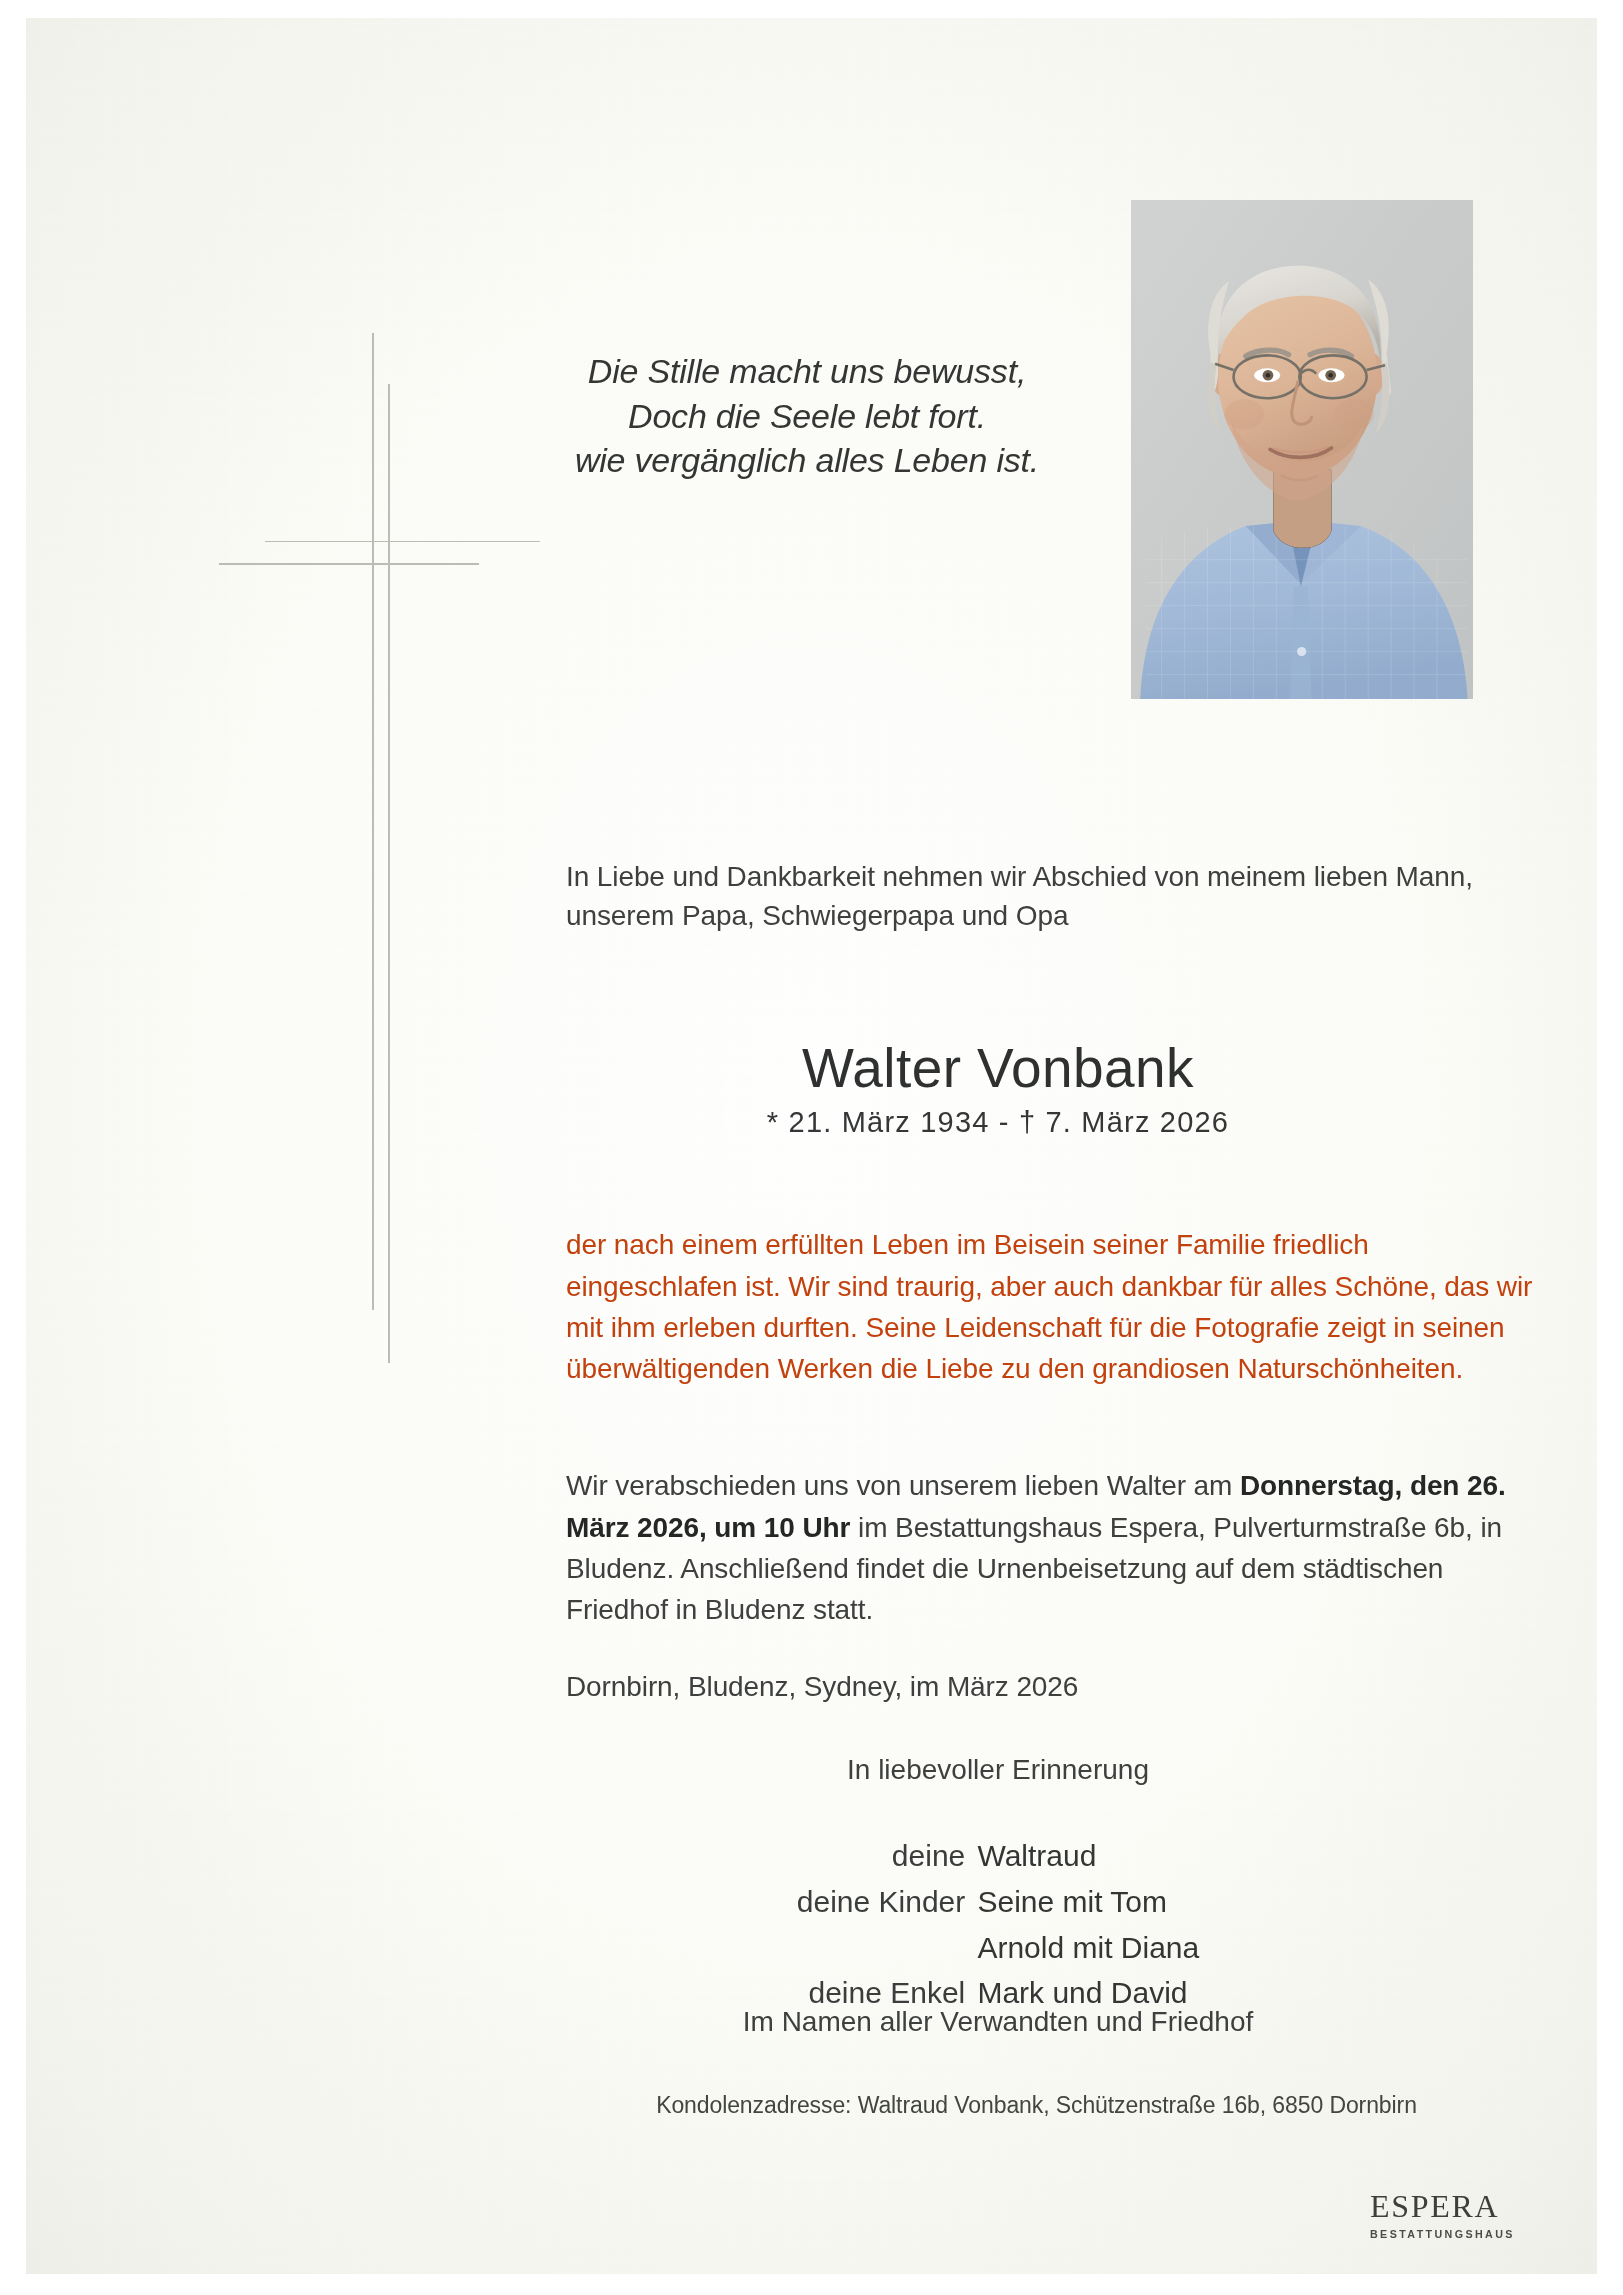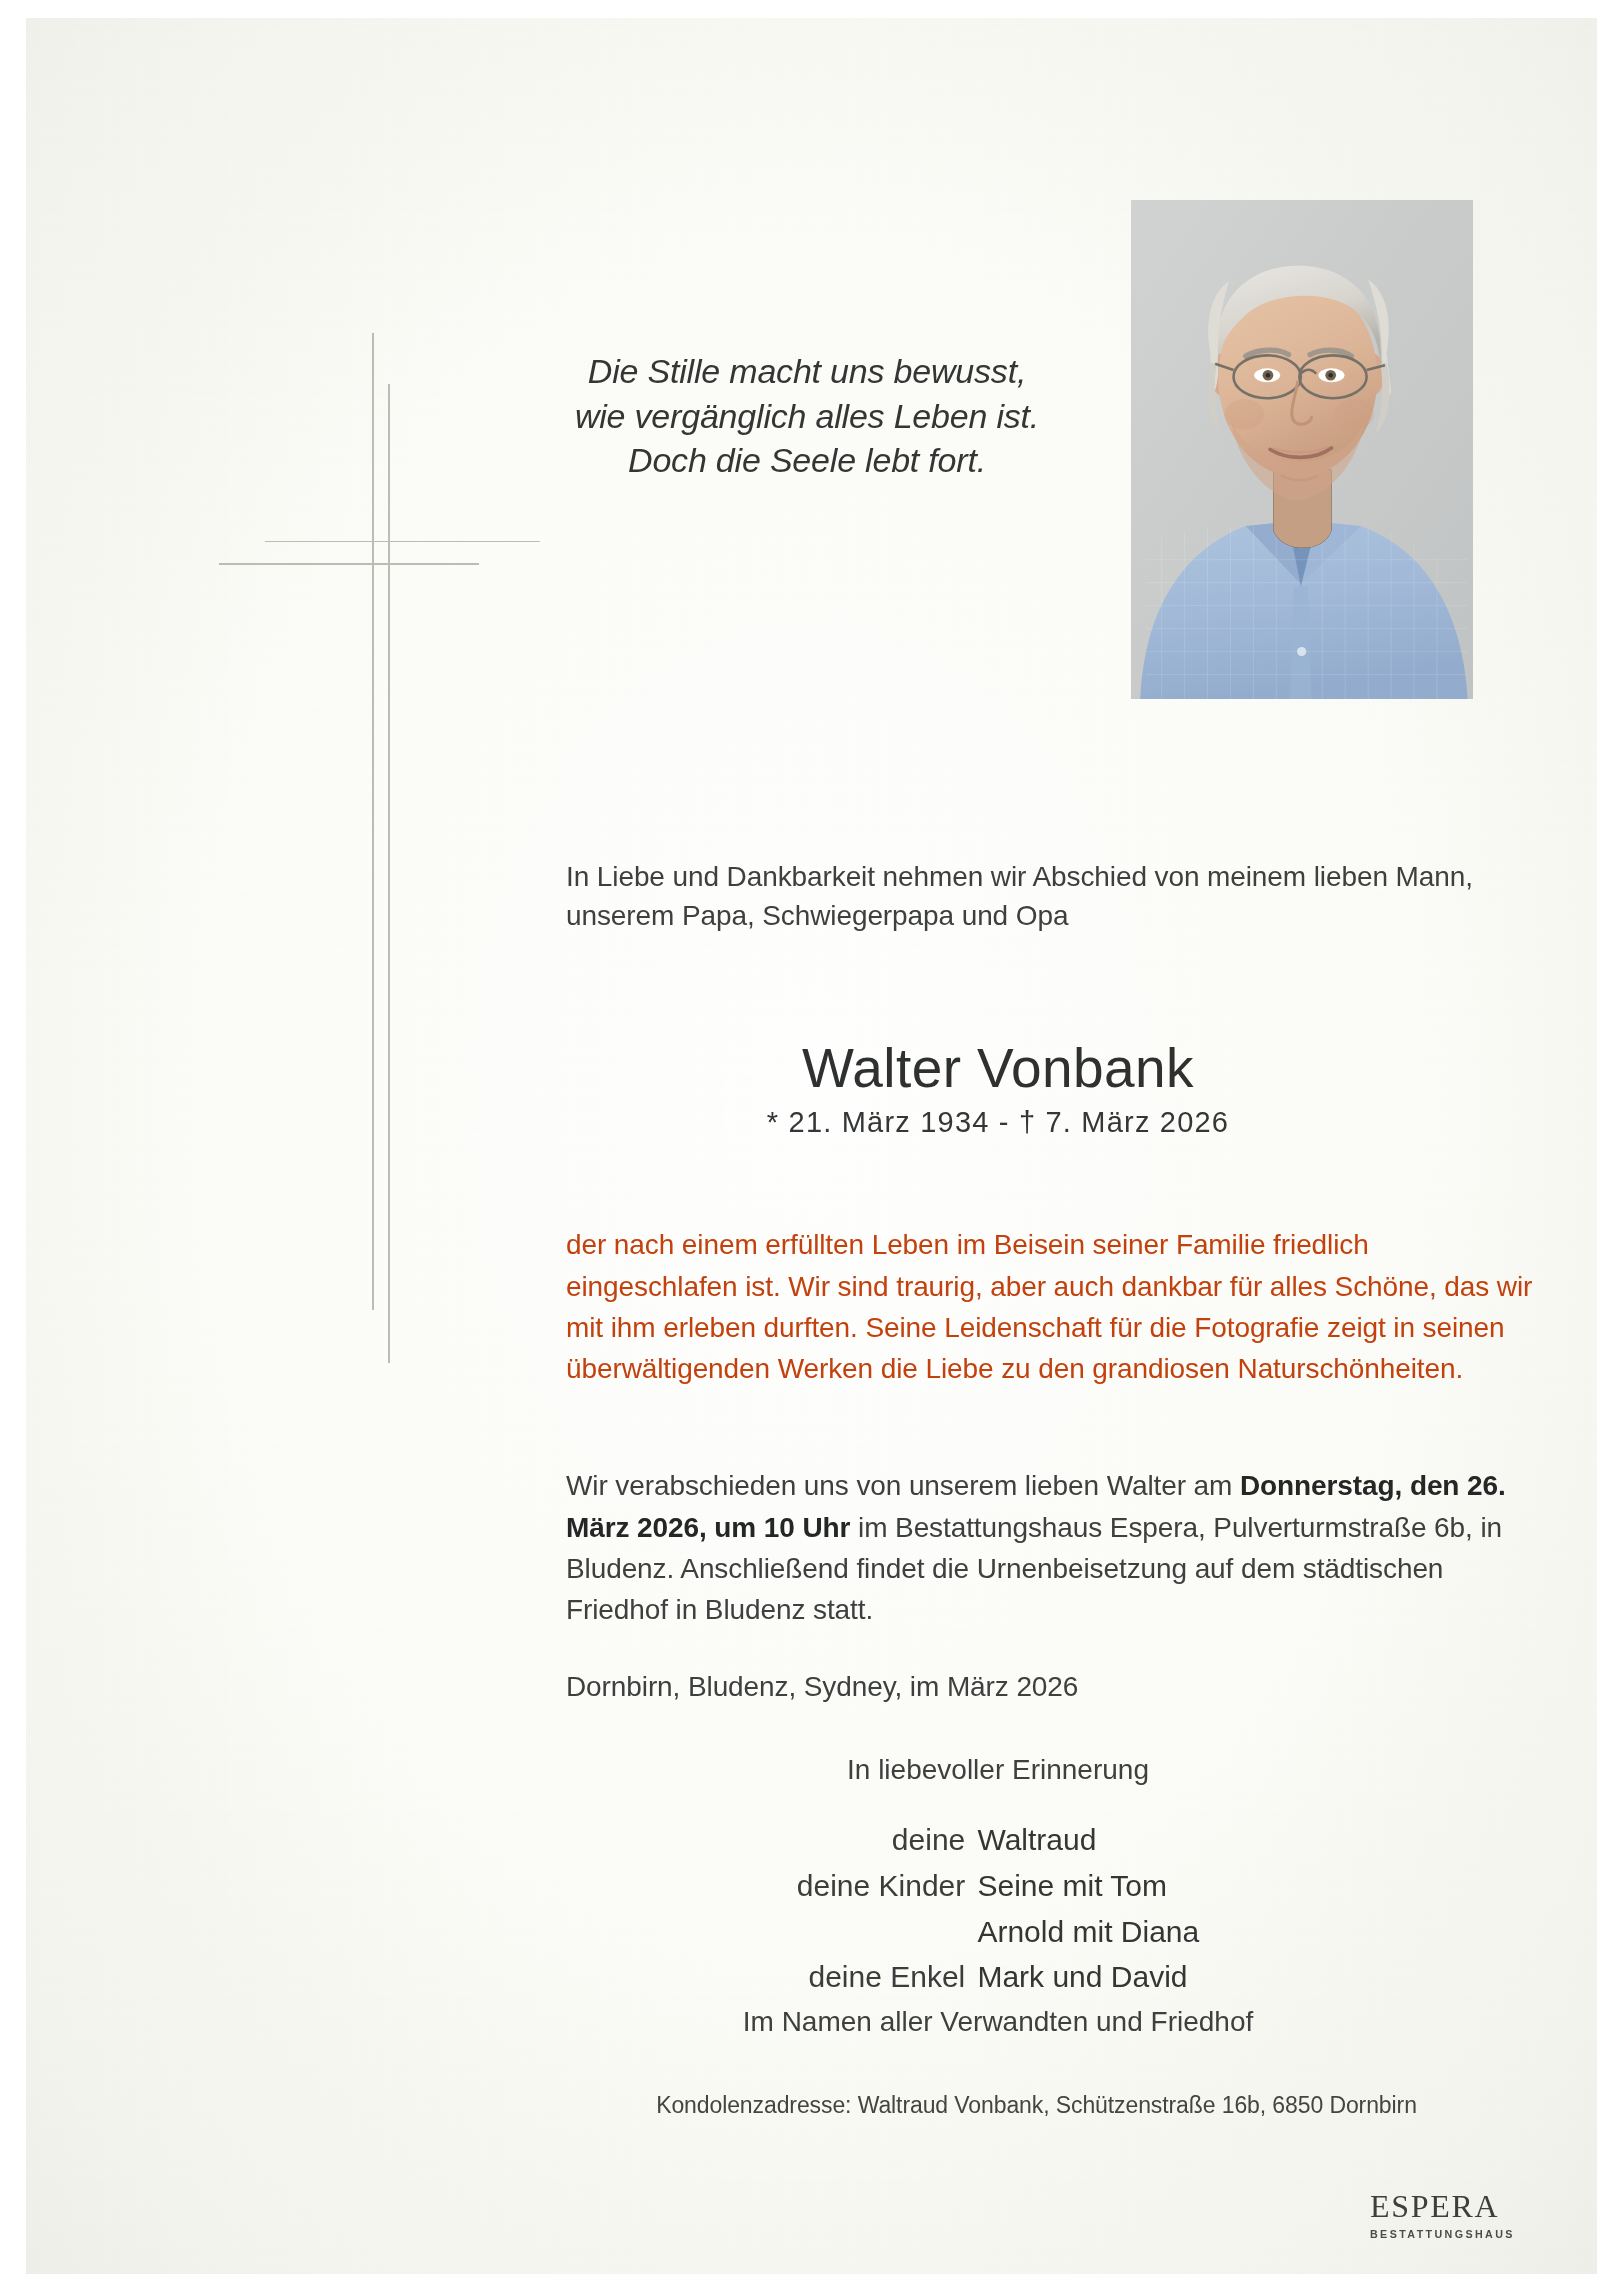--- a/index.html
+++ b/index.html
@@ -140,21 +140,21 @@
 
   
   #family {
     position:absolute;
     left:490px; top:1799px; width:964px;
     z-index:6;
     font-size:30px;
     color:#3a3d3c;
     line-height:1.52;
   }
-  #family table { border-collapse:collapse; margin:0 auto; }
+  #family table { border-collapse:collapse; margin:16px auto; }
   #family td { padding:0; vertical-align:top; white-space:nowrap; }
   #family td.rel  { text-align:right; padding-right:12.2px; color:#3a3d3c; }
   #family td.nam  { text-align:left; color:#333635; }
 
   #friends {
     left:490px; top:1988px; width:964px;
     text-align:center;
     font-size:28px;
     color:#3d403e;
   }
@@ -312,22 +312,22 @@
 
           <path d="M 196 360 C 212 368 230 368 244 360" stroke="#bb8d71" stroke-width="3" fill="none" opacity="0.5"></path>
 
           <rect width="447" height="652" fill="#ffffff" opacity="0.05"></rect>
         </g>
       </svg>
     </div>
 
     <div class="txt" id="verse">
       <div>Die Stille macht uns bewusst,</div>
+      <div>Doch die Seele lebt fort.</div>
       <div>wie vergänglich alles Leben ist.</div>
-      <div>Doch die Seele lebt fort.</div>
     </div>
 
     <div class="txt" id="intro">In Liebe und Dankbarkeit nehmen wir Abschied von meinem lieben Mann, unserem Papa, Schwiegerpapa und Opa</div>
 
     <div class="txt" id="name">Walter Vonbank</div>
     <div class="txt" id="dates">* 21. März 1934  -  † 7. März 2026</div>
 
     <div class="txt" id="para1">der nach einem erfüllten Leben im Beisein seiner Familie friedlich eingeschlafen ist. Wir sind traurig, aber auch dankbar für alles Schöne, das wir mit ihm erleben durften. Seine Leidenschaft für die Fotografie zeigt in seinen überwältigenden Werken die Liebe zu den grandiosen Naturschönheiten.</div>
 
     <div class="txt" id="para2"><span>Wir verabschieden uns von unserem lieben Walter am </span><b>Donnerstag, den 26. März 2026, um 10 Uhr</b><span> im Bestattungshaus Espera, Pulverturmstraße 6b, in Bludenz. Anschließend findet die Urnenbeisetzung auf dem städtischen Friedhof in Bludenz statt.</span></div>

